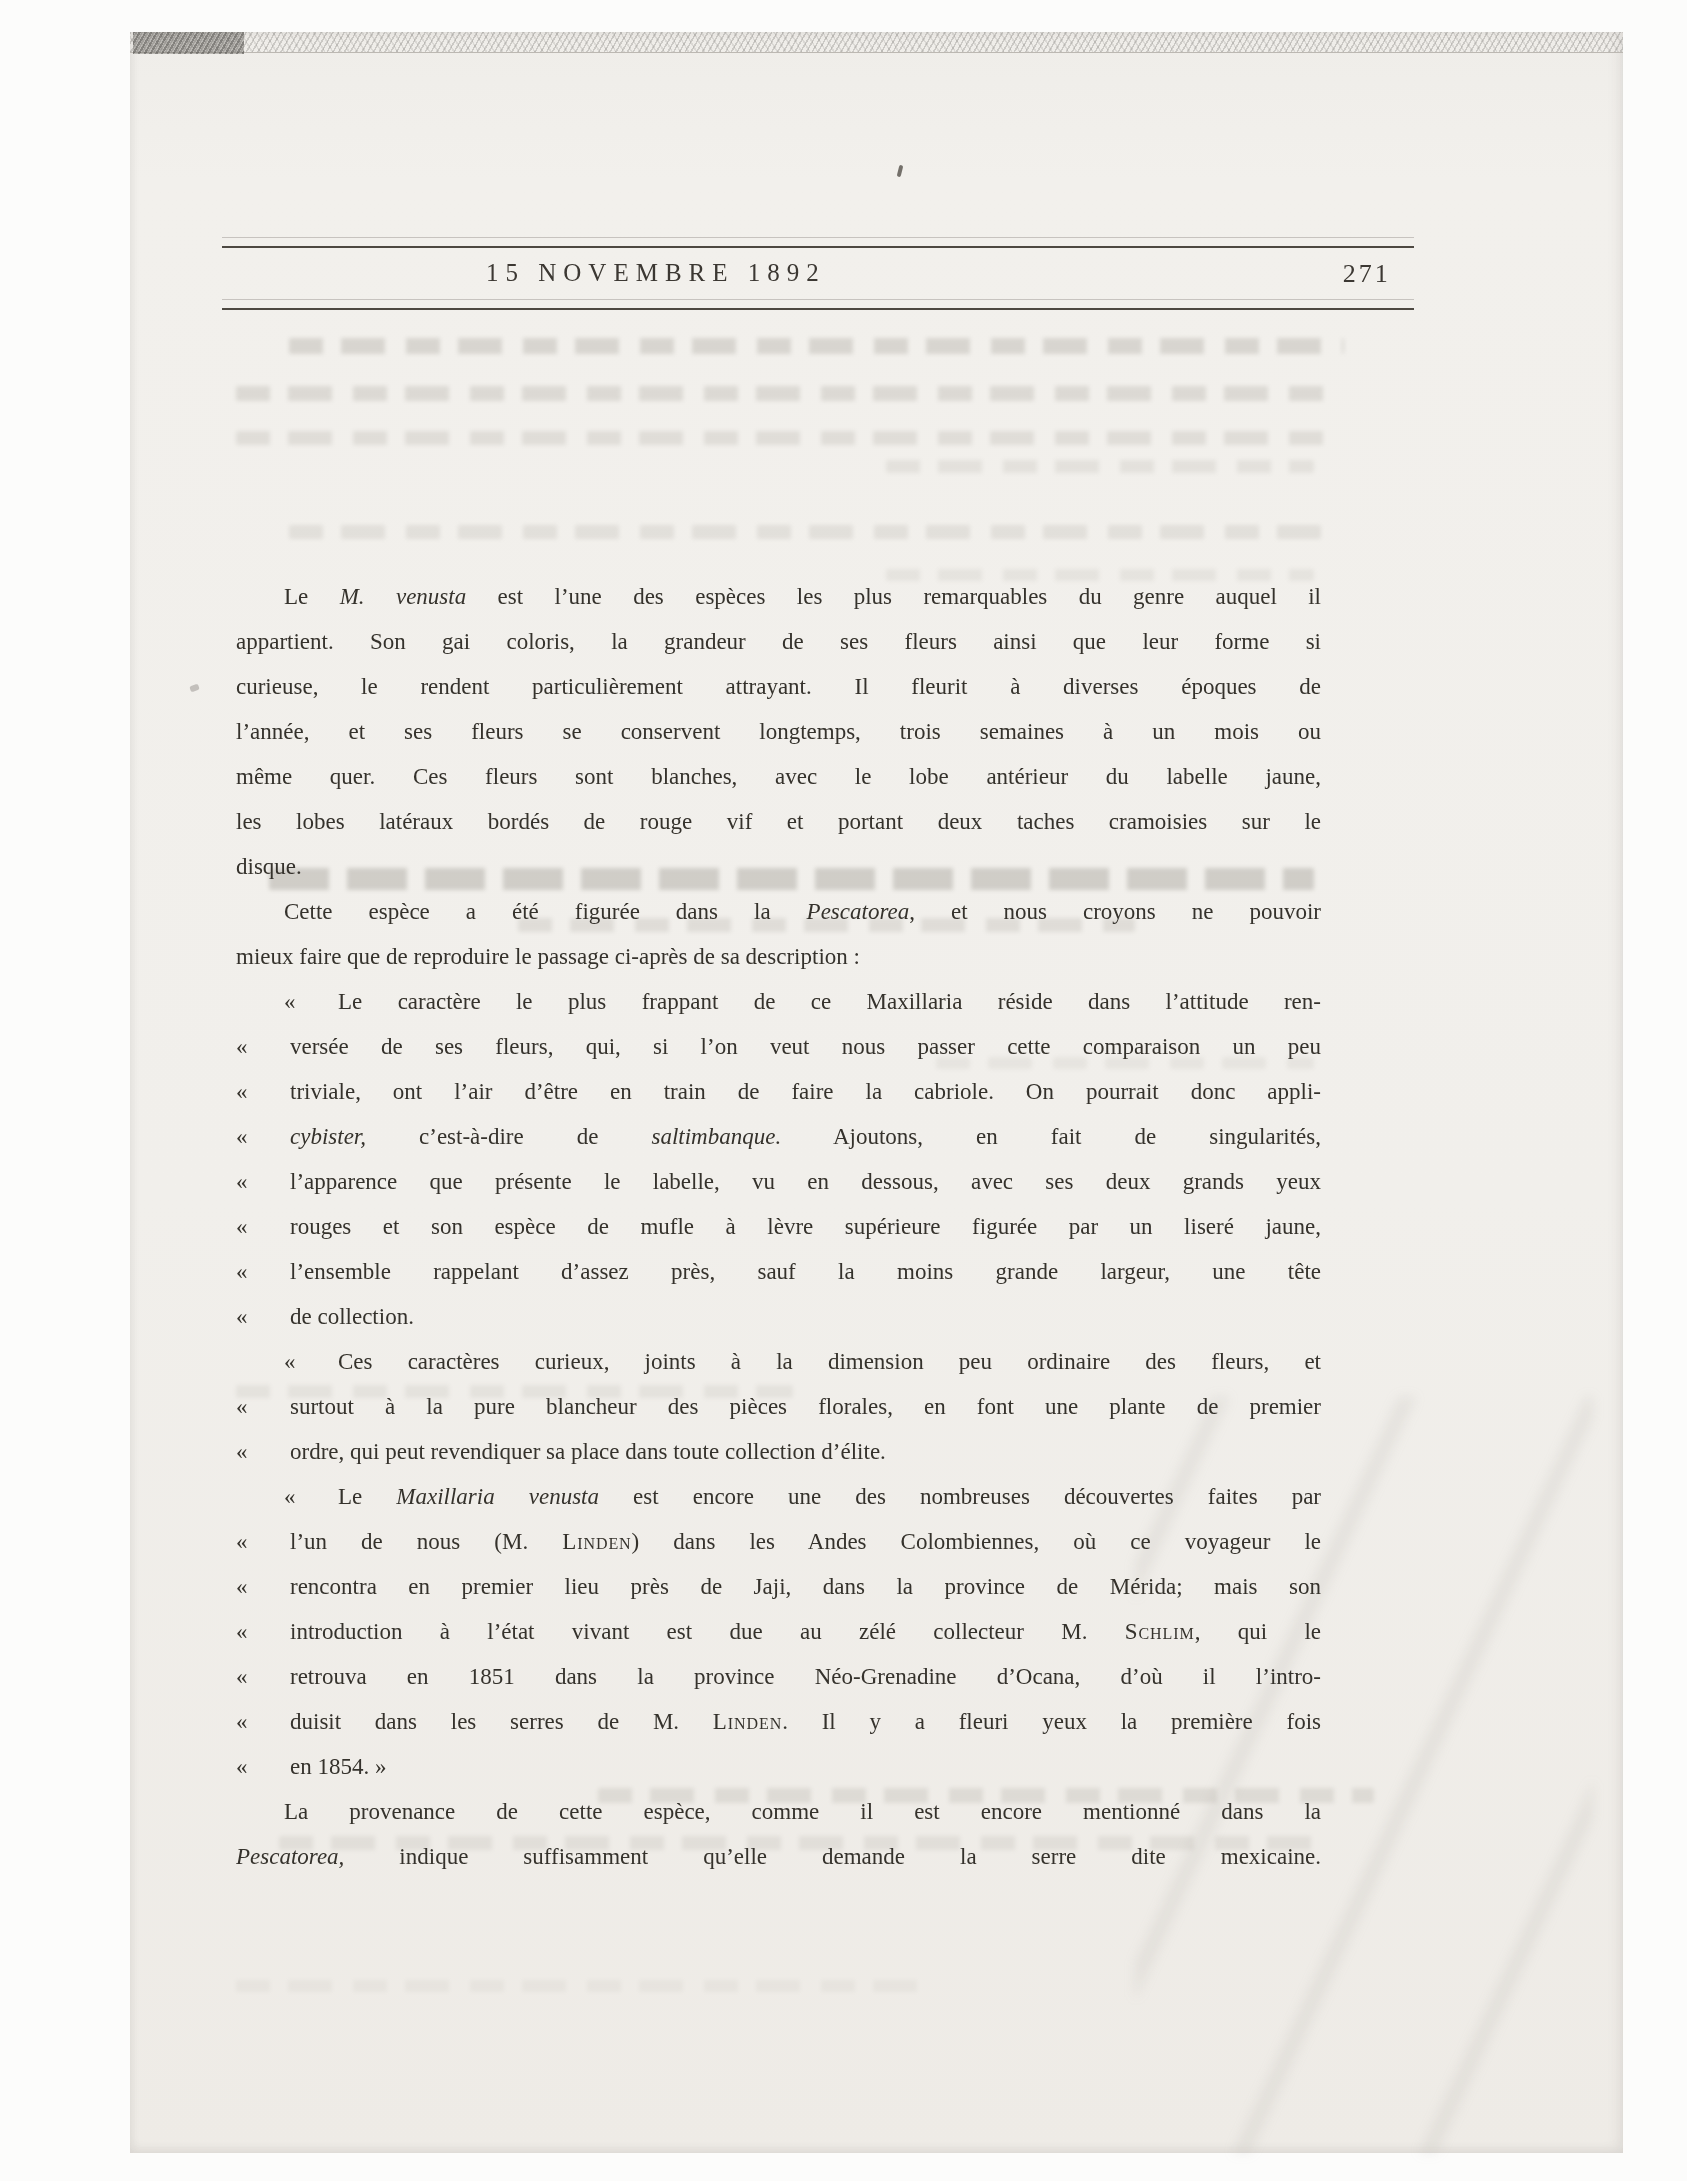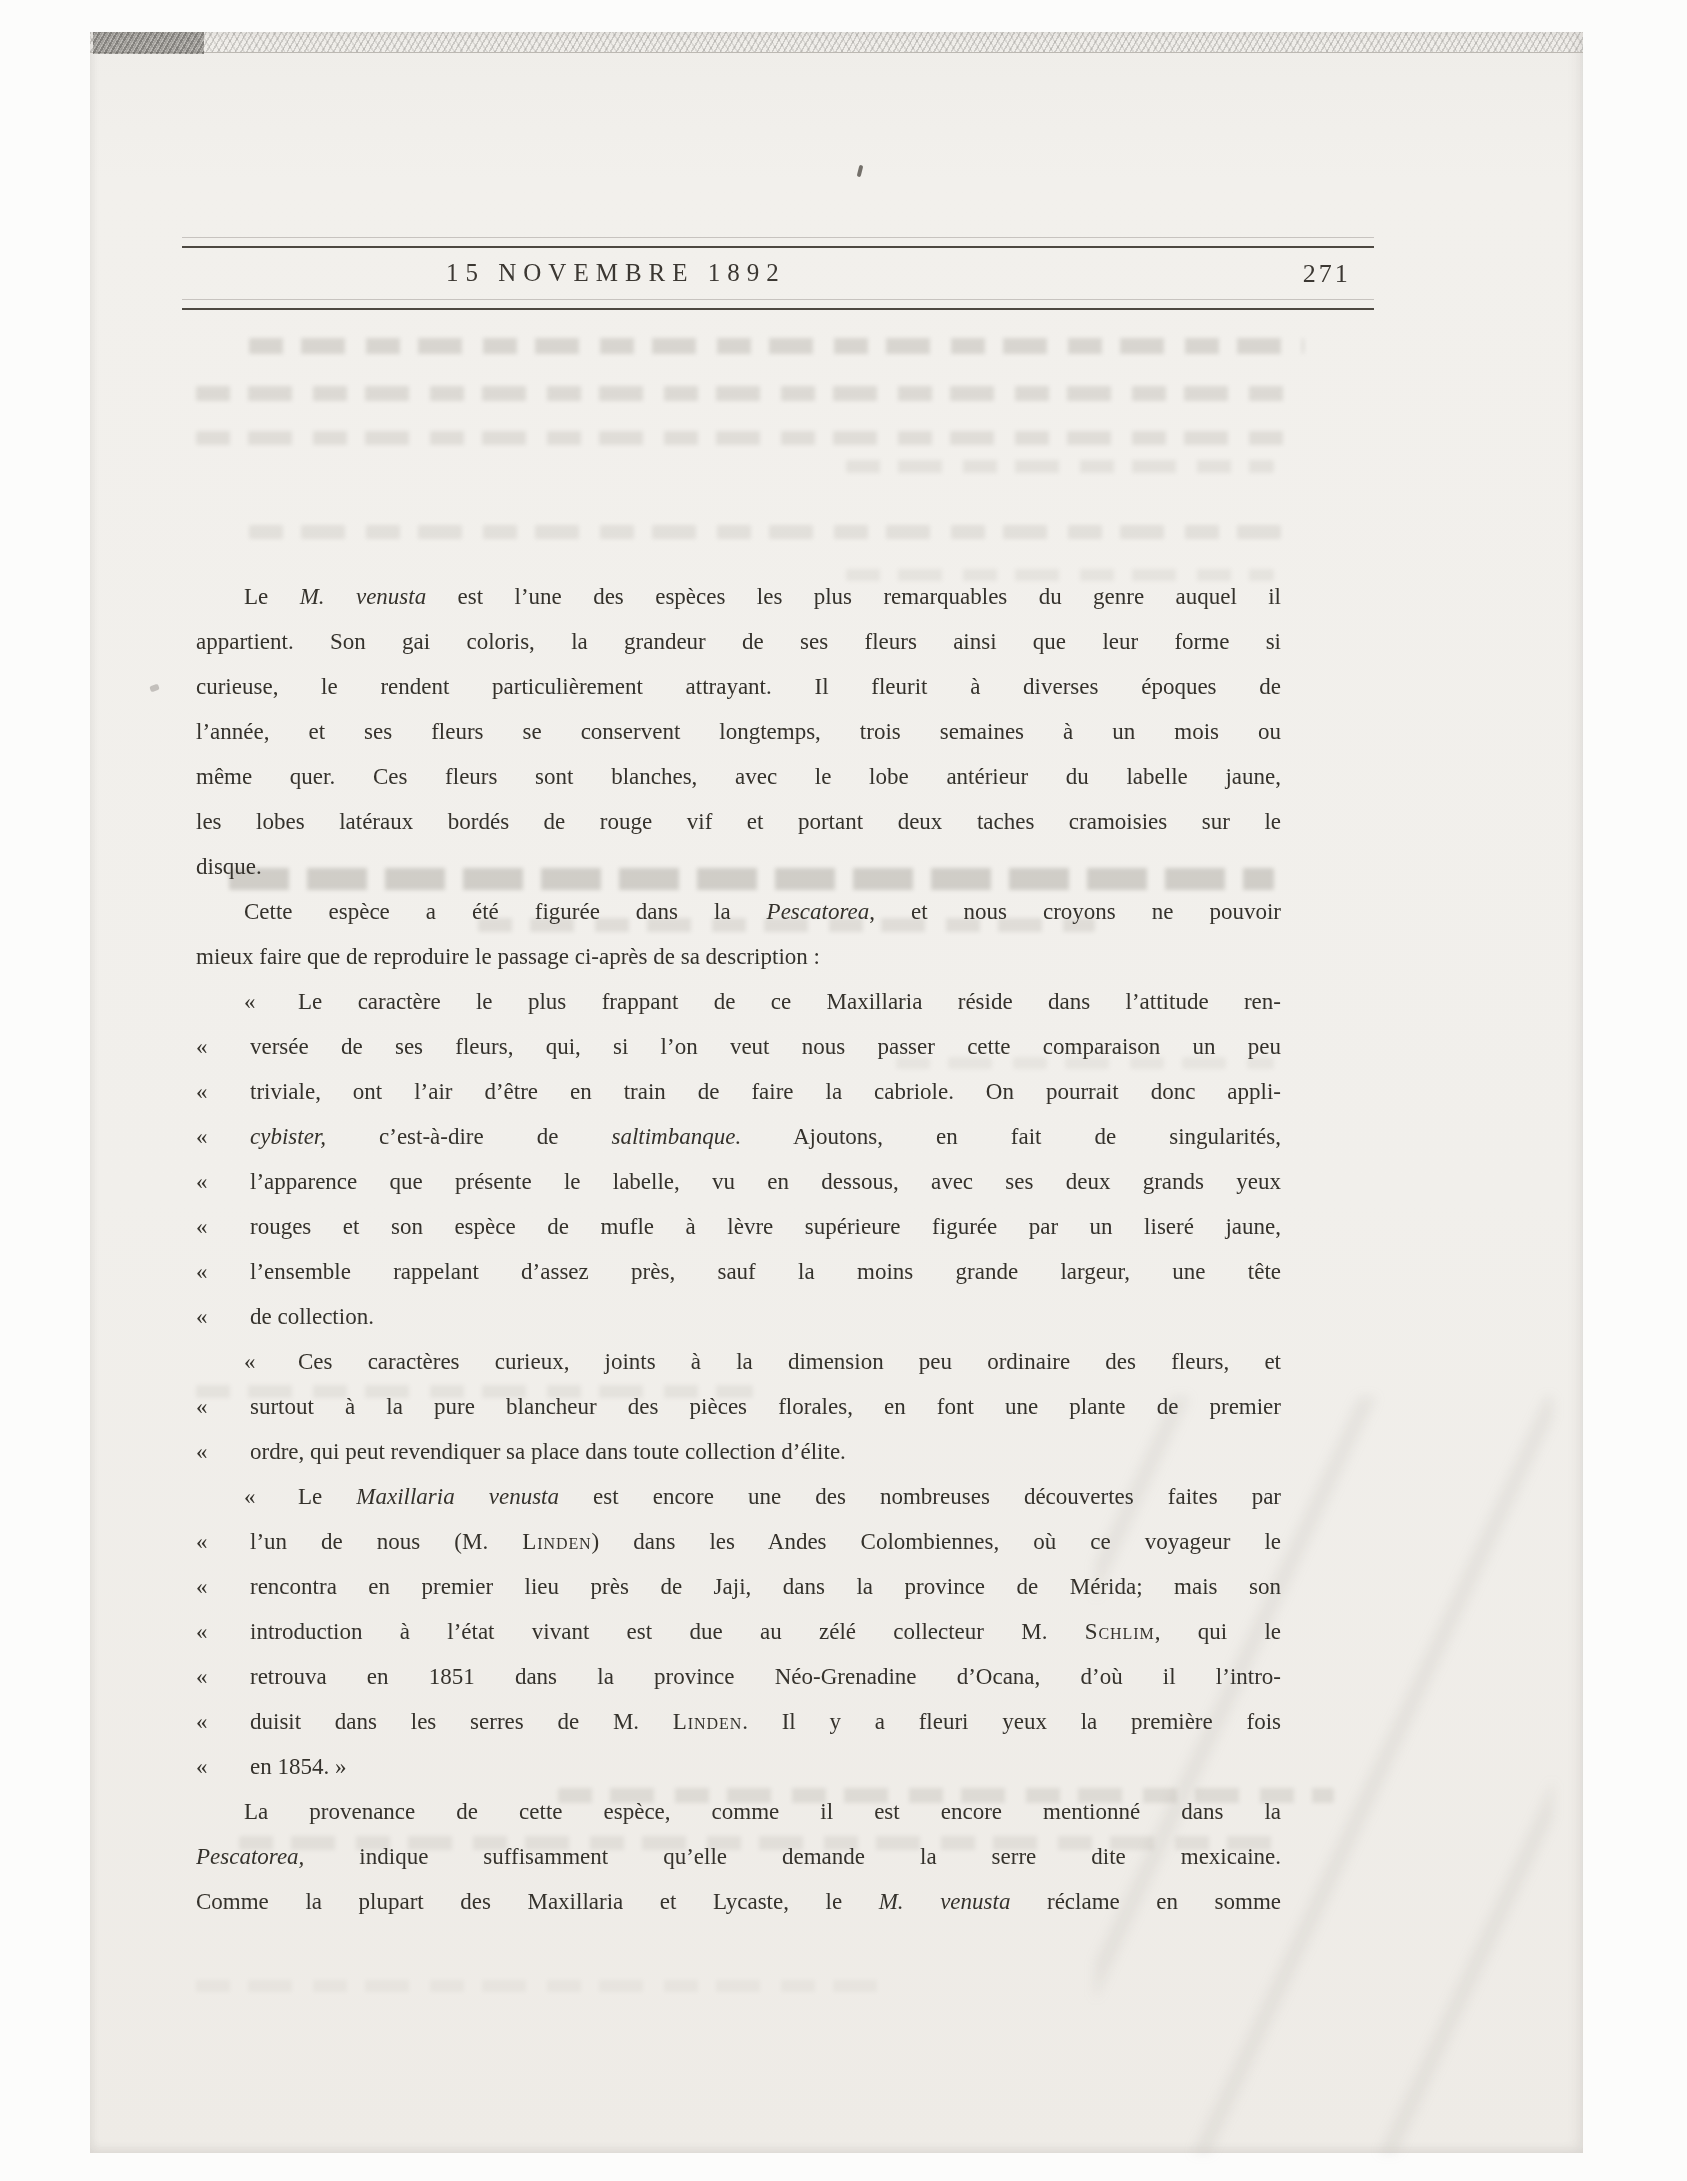--- a/index.html
+++ b/index.html
@@ -2,21 +2,21 @@
 <html><head>
 <meta charset="utf-8">
 <style>
   html,body { margin:0; padding:0; }
   body {
     width:1688px; height:2181px;
     background:#fcfcfb;
     font-family:"Liberation Serif", serif;
     position:relative; overflow:hidden;
   }
-  .scan { position:absolute; inset:0; }
+  .scan { position:absolute; inset:0;margin-left:40px; }
 
   
   .paper {
     position:absolute; left:90px; top:32px; width:1493px; height:2121px;
     background:linear-gradient(180deg,#efede9 0%,#f2f0ec 7%,#f1efeb 55%,#eeebe6 100%);
     box-shadow:inset -5px 0 14px rgba(60,55,45,.06), inset 3px 0 8px rgba(60,55,45,.04), inset 0 -4px 12px rgba(60,55,45,.04);
   }
 
   
   .deckle {
@@ -140,20 +140,19 @@
         <div class="line"><span class="qmark">«</span><span>ordre, qui peut revendiquer sa place dans toute collection d’élite.</span></div>
         <div class="line just ind"><span class="qmark">«</span><span>Le </span><span class="i">Maxillaria venusta</span><span> est encore une des nombreuses découvertes faites par</span></div>
         <div class="line just"><span class="qmark">«</span><span>l’un de nous (M. </span><span class="sc">Linden</span><span>) dans les Andes Colombiennes, où ce voyageur le</span></div>
         <div class="line just"><span class="qmark">«</span><span>rencontra en premier lieu près de Jaji, dans la province de Mérida; mais son</span></div>
         <div class="line just"><span class="qmark">«</span><span>introduction à l’état vivant est due au zélé collecteur M. </span><span class="sc">Schlim</span><span>, qui le</span></div>
         <div class="line just"><span class="qmark">«</span><span>retrouva en 1851 dans la province Néo-Grenadine d’Ocana, d’où il l’intro-</span></div>
         <div class="line just"><span class="qmark">«</span><span>duisit dans les serres de M. </span><span class="sc">Linden</span><span>. Il y a fleuri yeux la première fois</span></div>
         <div class="line"><span class="qmark">«</span><span>en 1854. »</span></div>
         <div class="line just ind"><span>La provenance de cette espèce, comme il est encore mentionné dans la</span></div>
         <div class="line just"><span class="i">Pescatorea,</span><span> indique suffisamment qu’elle demande la serre dite mexicaine.</span></div>
-        <div class="line just"><span>Comme la plupart des Maxillaria et Lycaste, le </span><span class="i">M. venusta</span><span> réclame en somme</span></div>
       </div>
 
     <div class="speck" style="left:768px; top:133px; width:4px; height:12px; transform:rotate(14deg); opacity:.75;"></div>
     <div class="speck" style="left:60px; top:653px; width:9px; height:6px; transform:rotate(-20deg); opacity:.28;"></div>
   </div>
 </div>
 
 
 </body></html>

